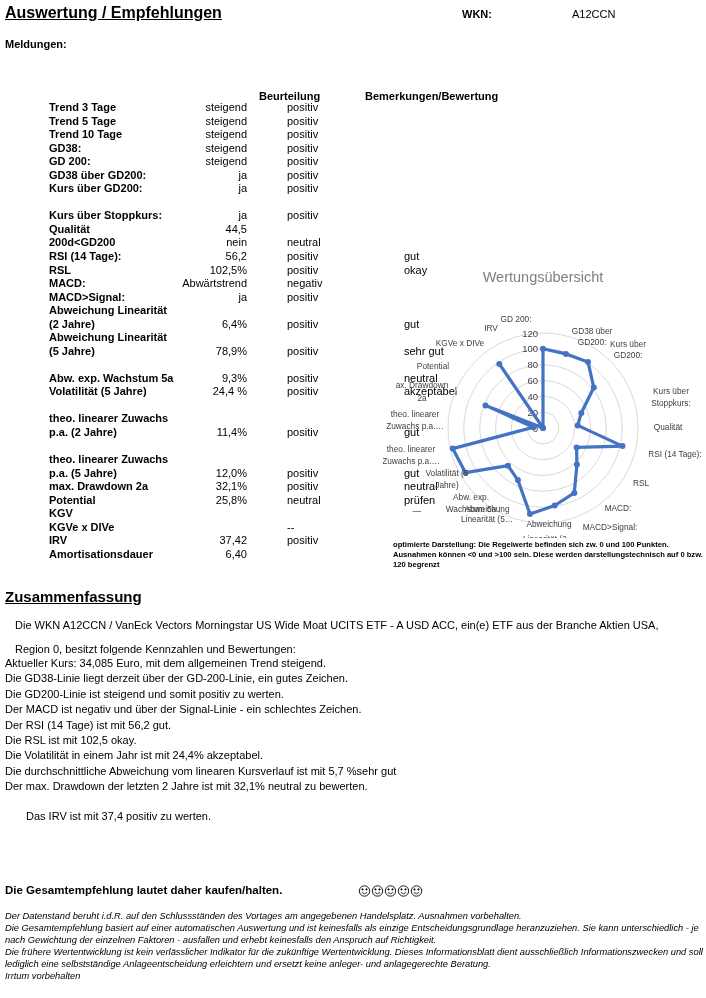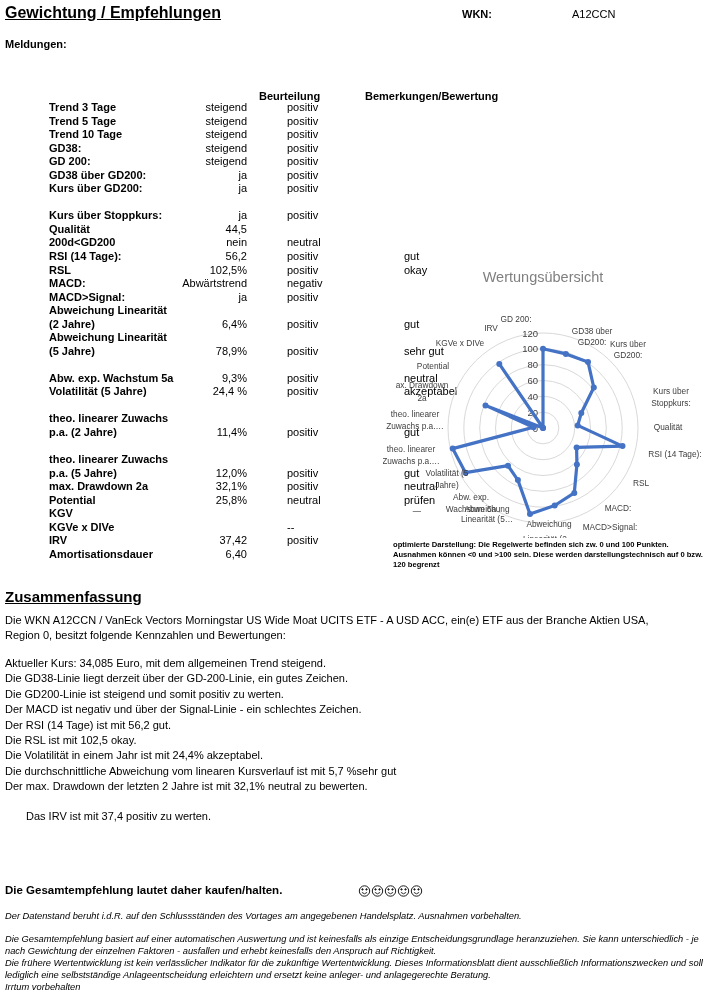--- a/index.html
+++ b/index.html
@@ -28,36 +28,36 @@
   .row .val { position:absolute; left:0; top:0; width:198px; text-align:right; font-weight:normal; }
   .row .beu { position:absolute; left:238px; top:0; white-space:nowrap;text-align:right; }
   .row .note{ position:absolute; left:355px; top:0; white-space:nowrap; }
 
   
   #chart-wrap { left:383px; top:262px; width:323px; height:276px; }
   #chart-note { left:393px; top:540px; width:314px; font-size:7.6px; font-weight:bold; line-height:1.3; color:#000; }
 
   
   #summary-title { left:5px; top:588px; font-size:15px; font-weight:bold; text-decoration:underline; }
-  #summary-intro { left:5px; top:613px; width:670px; line-height:15px; }
+  #summary-intro { left:15px; top:613px; width:670px; line-height:24px; }
   #summary-lines { left:5px; top:656px; line-height:15.4px; }
   #irv-line { left:5px; top:810px;padding-left:21px; }
 
   #recommendation { left:5px; top:884px; font-weight:bold; font-size:11.5px; }
   #smileys { left:358px; top:884px; }
 
   #disclaimer { left:5px; top:911px; width:700px; font-style:italic; font-size:9.3px; line-height:11.9px; }
-  #disclaimer p.sp { margin-bottom:11px; }
+  #disclaimer p.sp { }
 
   svg text { font-family:"Liberation Sans", sans-serif; }
 </style>
 </head>
 <body>
 
-<div class="abs doc-title">Gewichtung / Empfehlungen</div>
+<div class="abs doc-title">Auswertung / Empfehlungen</div>
 <div class="abs wkn-label">WKN:</div>
 <div class="abs wkn-value">A12CCN</div>
 <div class="abs meldungen">Meldungen:</div>
 
 <div class="abs col-head" id="col-beurteilung">Beurteilung</div>
 <div class="abs col-head" id="col-bemerkungen">Bemerkungen/Bewertung</div>
 
 <div class="abs" id="ind-table">
     <div class="row"><span class="lbl">Trend 3 Tage</span><span class="val">steigend</span><span class="beu">positiv</span></div>
     <div class="row"><span class="lbl">Trend 5 Tage</span><span class="val">steigend</span><span class="beu">positiv</span></div>

